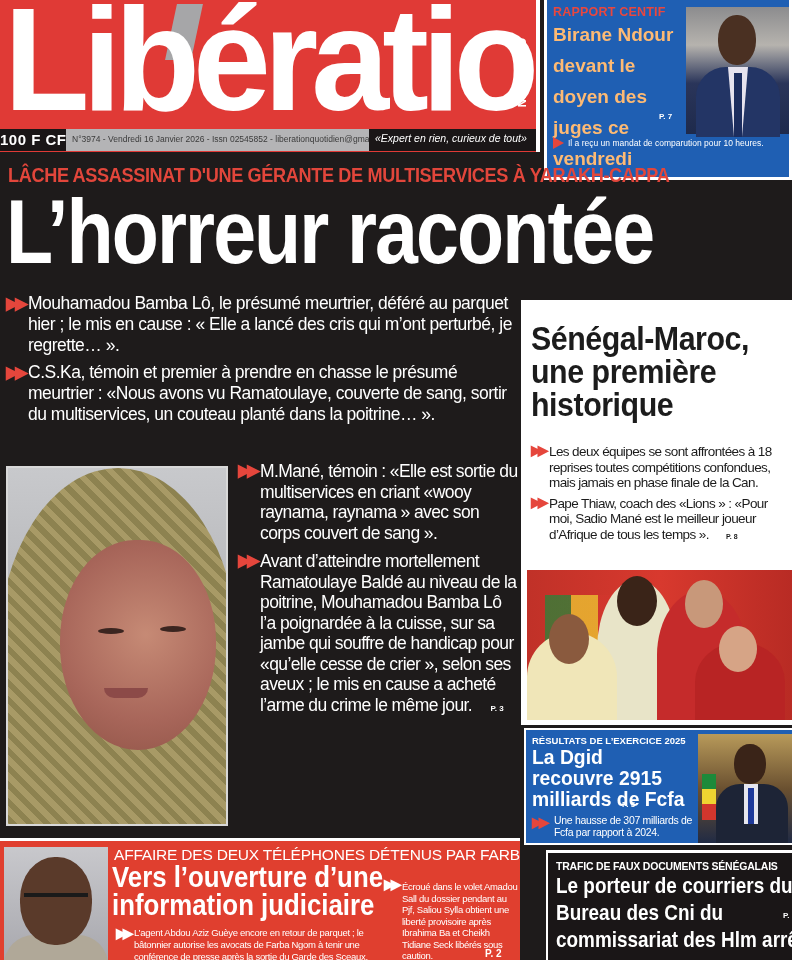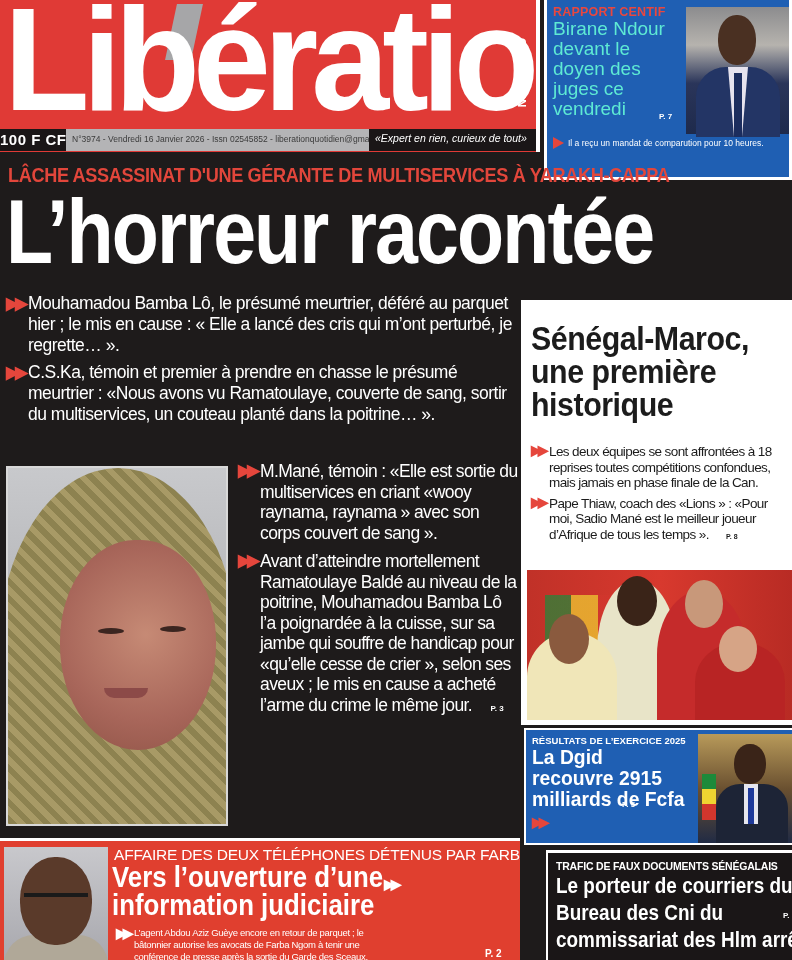--- a/index.html
+++ b/index.html
@@ -12,21 +12,21 @@
   .logo-accent { position: absolute; left: 171px; top: 4px; width: 26px; height: 56px; background: #a6a6a8; transform: skewX(-12deg); }
   .quotidien { position: absolute; left: 516px; top: 38px; writing-mode: vertical-rl; font-size: 11px; letter-spacing: 1px; color: #fff; font-weight: bold; }
   .info-bar { position: absolute; left: 0; top: 129px; width: 540px; height: 22px; display: flex; }
   .price { background: #1a1617; color: #fff; font-weight: bold; font-size: 15px; padding: 2px 4px 0 0; width: 66px; white-space: nowrap; letter-spacing: 0.5px; }
   .issue-info { background: #b4b4b6; color: #3b3b3b; font-size: 8.5px; padding: 5px 4px 0 6px; width: 303px; white-space: nowrap; }
   .slogan { background: #1a1617; color: #fff; font-size: 10.5px; font-style: italic; padding: 3px 4px 0 6px; flex: 1; white-space: nowrap; }
 
   
   .centif { position: absolute; left: 544px; top: 0; width: 248px; height: 180px; background: #1f5fb3; border: 3px solid #fff; border-top: none; overflow: hidden; }
   .centif .kicker { position: absolute; left: 6px; top: 5px; color: #e8473f; font-weight: bold; font-size: 12.5px; letter-spacing: 0.2px; }
-  .centif .title { position: absolute; left: 6px; top: 19px; width: 130px; color: #5eead4; font-weight: normal; font-size: 19px; line-height: 20px; }
+  .centif .title { position: absolute; left: 6px; top: 19px; width: 130px; color: #fdba74; font-weight: bold; font-size: 19px; line-height: 31px; }
   .centif .page { position: absolute; left: 112px; top: 112px; color: #fff; font-size: 8px; font-weight: bold; text-align: right; }
   .centif .photo { position: absolute; left: 139px; top: 7px; width: 104px; height: 127px; background: linear-gradient(180deg,#8c8c8e 0%,#b6b3ae 30%,#2a355a 60%,#1e2a4c 100%); }
   .centif .photo .head { position: absolute; left: 32px; top: 8px; width: 38px; height: 50px; border-radius: 48%; background: #4a3022; }
   .centif .photo .suit { position: absolute; left: 10px; top: 60px; width: 84px; height: 70px; border-radius: 30px 30px 0 0; background: #233565; }
   .centif .photo .shirt { position: absolute; left: 42px; top: 60px; width: 20px; height: 70px; background: #e6e3ee; clip-path: polygon(0 0,100% 0,70% 100%,30% 100%); }
   .centif .photo .tie { position: absolute; left: 48px; top: 66px; width: 8px; height: 64px; background: #1c2d5e; }
   .centif .sub { position: absolute; left: 6px; top: 137px; color: #fff; font-size: 8.5px; white-space: nowrap; display: flex; align-items: center; gap: 4px; }
   .arrow-tri { display: inline-block; width: 0; height: 0; border-top: 6px solid transparent; border-bottom: 6px solid transparent; border-left: 11px solid #e5463c; }
 
   
@@ -191,20 +191,21 @@
       </div>
   </div>
 </div>
 
 <div class="dgid">
   <div class="kicker">RÉSULTATS DE L’EXERCICE 2025</div>
   <div class="title">La Dgid recouvre 2915 milliards de Fcfa</div>
   <div class="page">P. 5</div>
   <div class="sub">
     <span class="mk">▶▶</span>
+    <span>Une hausse de 307 milliards de Fcfa par rapport à 2024.</span>
   </div>
   <div class="photo">
     <div class="flag"></div>
     <div class="suit"></div>
     <div class="shirt"></div>
     <div class="tie"></div>
     <div class="head"></div>
   </div>
 </div>
 
@@ -218,20 +219,21 @@
   <div class="title">
     <div>Vers l’ouverture d’une</div>
     <div>information judiciaire</div>
   </div>
   <div class="sub1">
     <span class="mk">▶▶</span>
     <span>L’agent Abdou Aziz Guèye encore en retour de parquet ; le bâtonnier autorise les avocats de Farba Ngom à tenir une conférence de presse après la sortie du Garde des Sceaux.</span>
   </div>
   <div class="sub2">
     <span class="mk">▶▶</span>
+    <span>Écroué dans le volet Amadou Sall du dossier pendant au Pjf, Saliou Sylla obtient une liberté provisoire après Ibrahima Ba et Cheikh Tidiane Seck libérés sous caution.</span>
   </div>
   <div class="page">P. 2</div>
 </div>
 
 <div class="faux">
   <div class="kicker">TRAFIC DE FAUX DOCUMENTS SÉNÉGALAIS</div>
   <div class="title">Le porteur de courriers du Bureau des Cni du commissariat des Hlm arrêté</div>
   <div class="page">P. 3</div>
 </div>
 

